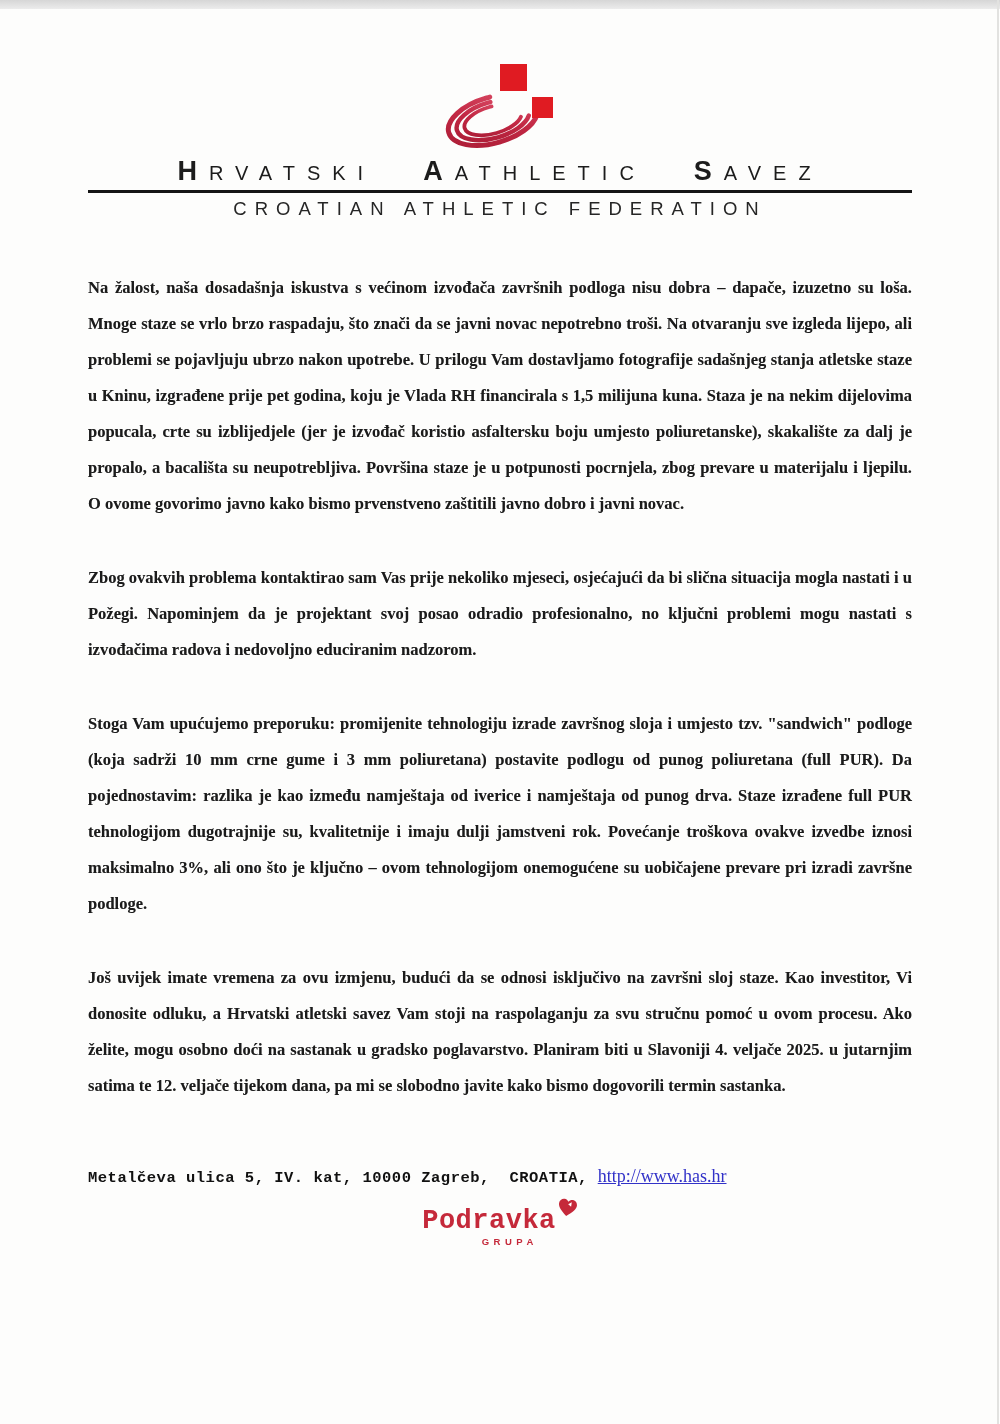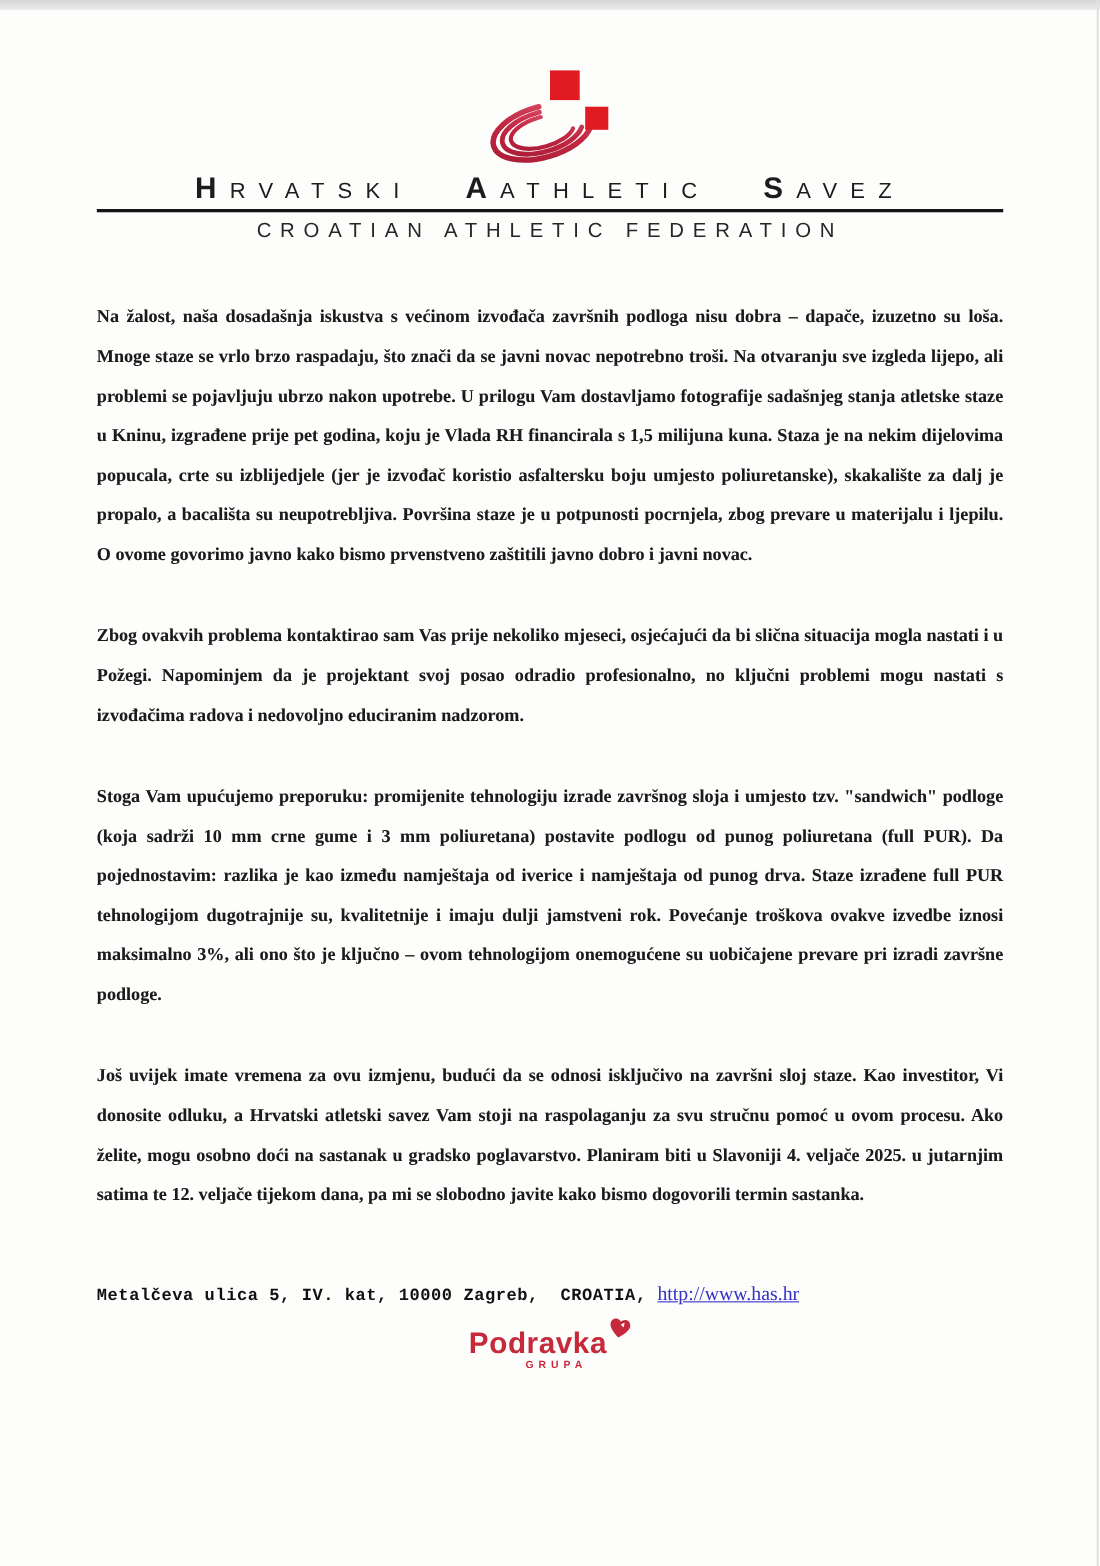--- a/index.html
+++ b/index.html
@@ -70,21 +70,21 @@
   .doc-link {
     font-family:"Liberation Serif", serif;
     font-size:18px; color:#3232c8;
     text-decoration:underline; cursor:pointer;
   }
 
   
   .podravka { margin-top:14px; text-align:center; }
   .podravka-box { display:inline-block; position:relative; padding-right:22px; }
   .podravka-name {
-    font-family:Liberation Sans, sans-serif;
+    font-family:Liberation Mono, monospace;
     font-weight:bold; font-size:27px; letter-spacing:0.5px;
     color:#c5293a; line-height:28px;
   }
   .podravka-heart { position:absolute; top:-9px; right:0px; width:21px; height:20px; }
   .podravka-sub {
     font-family:"Liberation Sans", sans-serif;
     font-size:9.5px; font-weight:bold; letter-spacing:4.5px;
     color:#c5293a; text-align:right; margin-top:1px; padding-right:18px;
   }
 </style>

